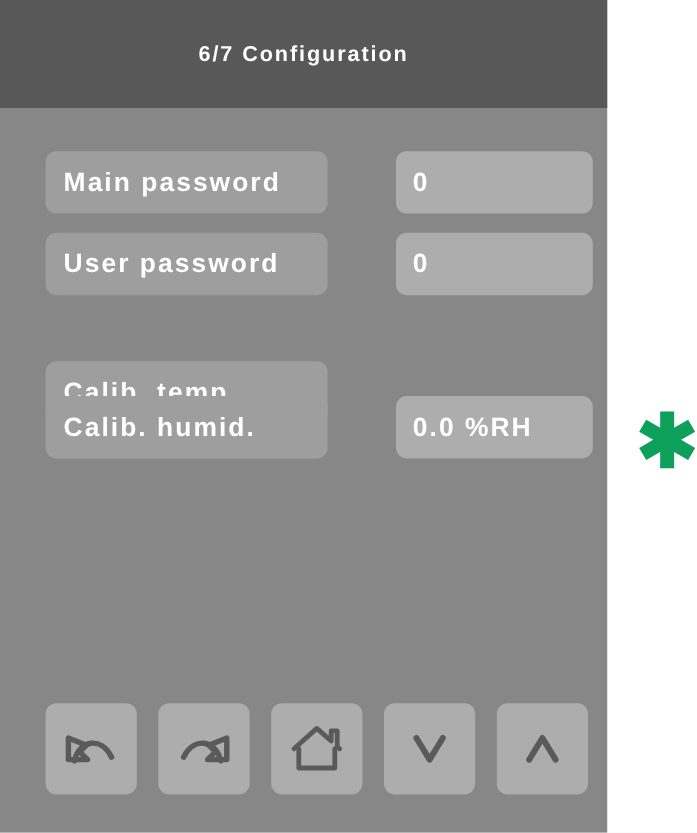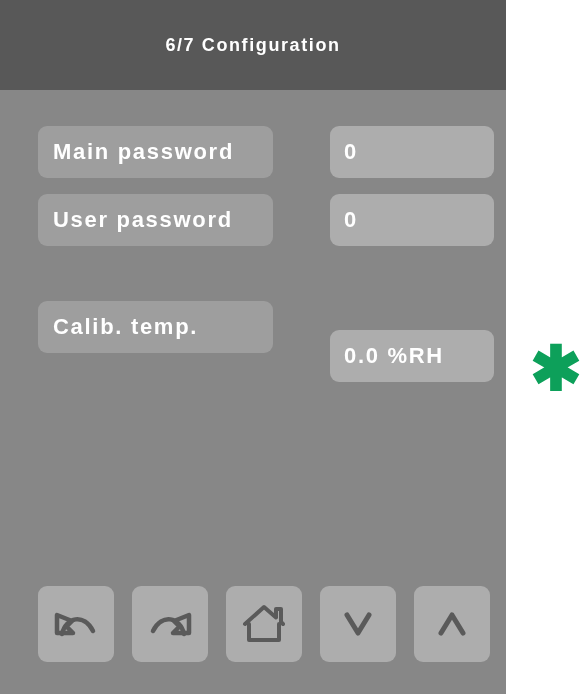--- a/index.html
+++ b/index.html
@@ -159,20 +159,23 @@
       </div>
     </div>
 
     <div class="row" style="top:187px;margin-top:24px;">
       <div class="pill pill-label">
         <span>Calib. temp.</span>
       </div>
     </div>
 
     <div class="row" style="top:240px;">
+      <div class="pill pill-label">
+        <span>Calib. humid.</span>
+      </div>
       <div class="pill pill-value">
         <span>0.0 %RH</span>
       </div>
     </div>
 
   </div>
 
   <div id="buttonbar">
 
     <div class="navbtn" style="left:0px;">

